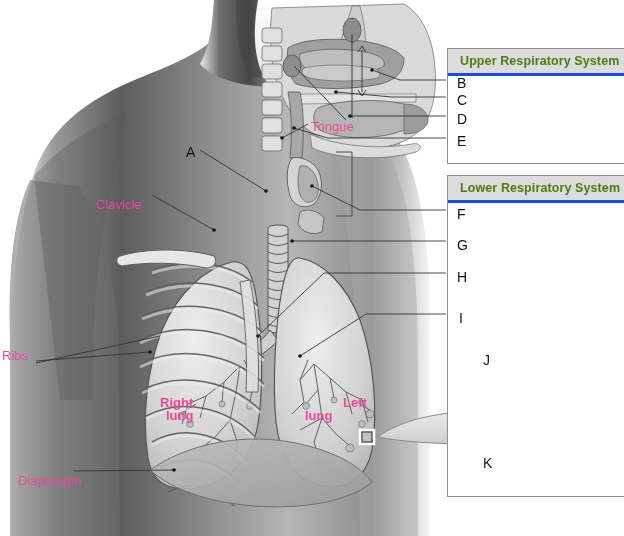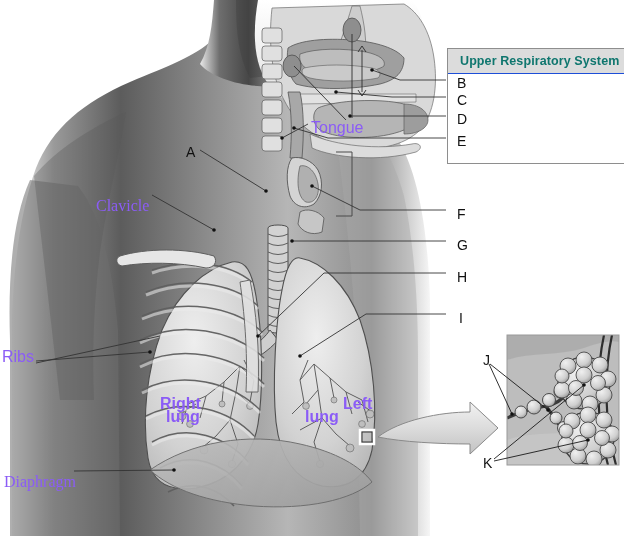--- a/index.html
+++ b/index.html
@@ -4,30 +4,30 @@
 <style>
   html,body{margin:0;padding:0;background:#ffffff;}
   body{width:624px;height:536px;overflow:hidden;
        font-family:"Liberation Sans","DejaVu Sans",sans-serif;}
   #stage{position:relative;width:624px;height:536px;background:#ffffff;}
 
   
   #art{position:absolute;left:0;top:0;width:624px;height:536px;}
 
   
-  .lbl{position:absolute;font-size:16px;color:#8b5cf6;white-space:nowrap;
+  .lbl{position:absolute;font-size:13px;color:#ec4899;white-space:nowrap;
        font-family:"Liberation Sans","DejaVu Sans",sans-serif;line-height:1.05;}
   .lbl.b{font-weight:bold;}
   .lbl.ctr{text-align:center;}
   .key{position:absolute;font-size:14px;color:#111;font-weight:normal;}
 
   
   .panel{position:absolute;background:#ffffff;border:1px solid #8e8e8e;}
-  .panel-hd{background:#dcdcdc;border-bottom:1px solid #1d4ed8;
-            font-size:12.5px;font-weight:bold;color:#0f766e;
+  .panel-hd{background:#dcdcdc;border-bottom:3px solid #1d4ed8;
+            font-size:12.5px;font-weight:bold;color:#4d7c0f;
             padding:5px 0 5px 12px;letter-spacing:.1px;}
   .panel-body{position:relative;}
 
   #panelUpper{left:447px;top:48px;width:176px;height:114px;}
   #panelLower{left:447px;top:175px;width:176px;height:320px;}
 </style>
 </head>
 <body>
 
 <div id="stage">
@@ -382,25 +382,29 @@
       <line x1="494" y1="461" x2="588" y2="440"></line>
       <circle cx="588" cy="440" r="1.8" fill="#111" stroke="none"></circle>
     </g>
   </svg>
 
   <div class="panel" id="panelUpper">
     <div class="panel-hd">Upper Respiratory System</div>
     <div class="panel-body"></div>
   </div>
 
+  <div class="panel" id="panelLower">
+    <div class="panel-hd">Lower Respiratory System</div>
+    <div class="panel-body"></div>
+  </div>
 
   <div id="namedLabels">
-      <div class="lbl" style="left: 96px; top: 198px; font-family: Liberation Serif, serif;">Clavicle</div>
+      <div class="lbl" style="left: 96px; top: 198px;">Clavicle</div>
       <div class="lbl" style="left: 2px; top: 349px;">Ribs</div>
-      <div class="lbl" style="left: 4px; top: 474px; font-family: Liberation Serif, serif;">Diaphragm</div>
+      <div class="lbl" style="left: 18px; top: 474px;">Diaphragm</div>
       <div class="lbl" style="left: 311px; top: 120px;">Tongue</div>
       <div class="lbl b ctr" style="left: 160px; top: 396px;">Right</div>
       <div class="lbl b ctr" style="left: 166px; top: 409px;">lung</div>
       <div class="lbl b ctr" style="left: 307px; top: 396px; margin-left: 36px;">Left</div>
       <div class="lbl b ctr" style="left: 305px; top: 409px;">lung</div>
     </div>
   <div id="keyLetters">
       <div class="key" style="left: 186px; top: 144px;">A</div>
       <div class="key" style="left: 457px; top: 75px;">B</div>
       <div class="key" style="left: 457px; top: 92px;">C</div>

